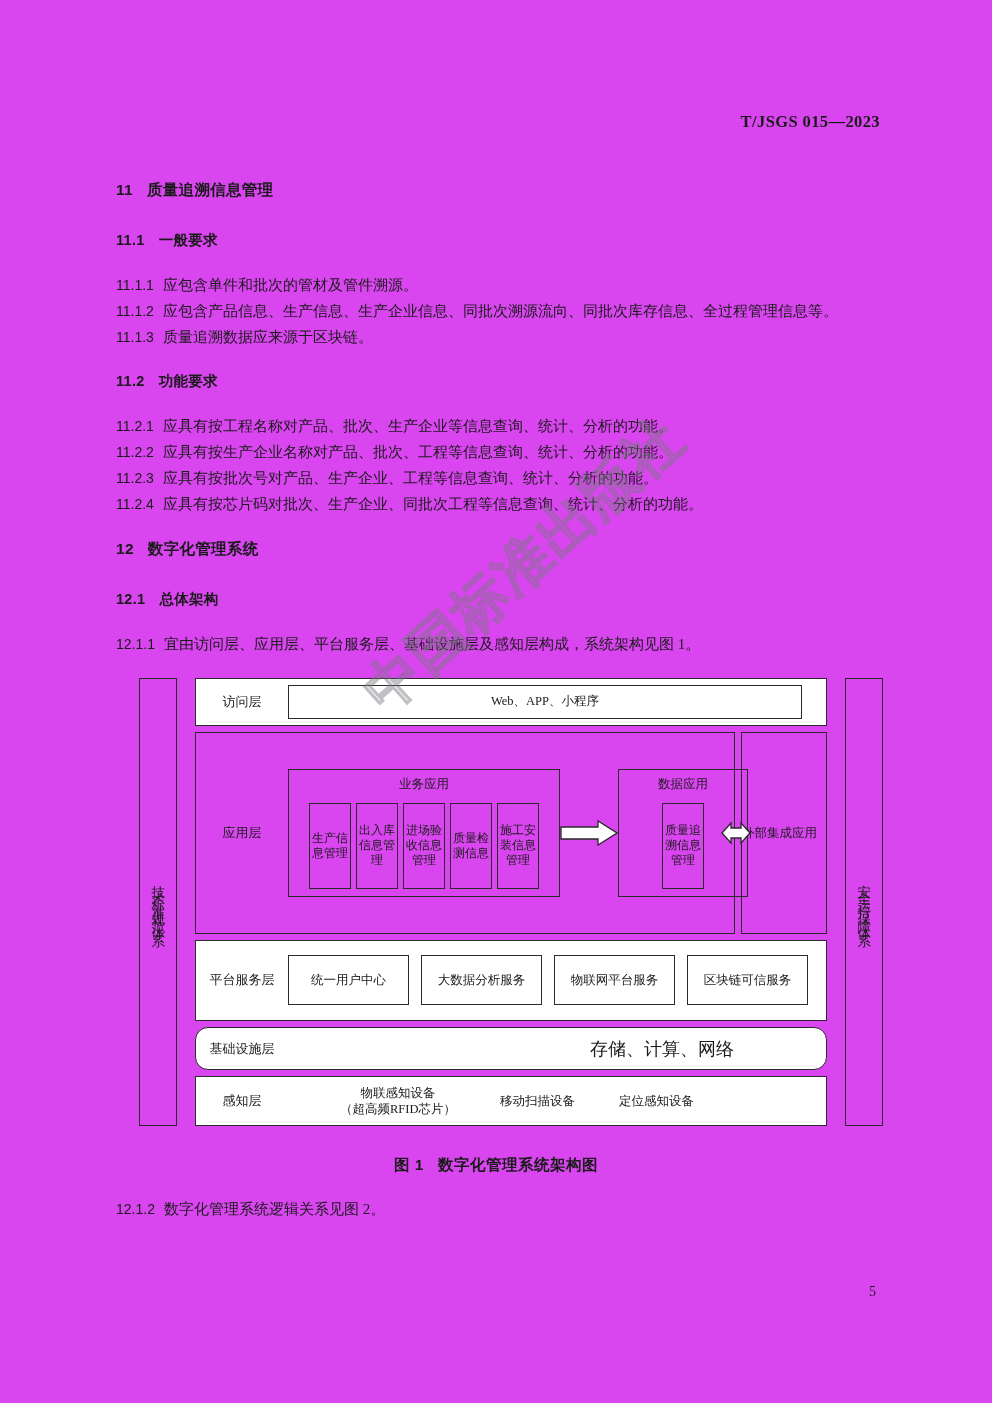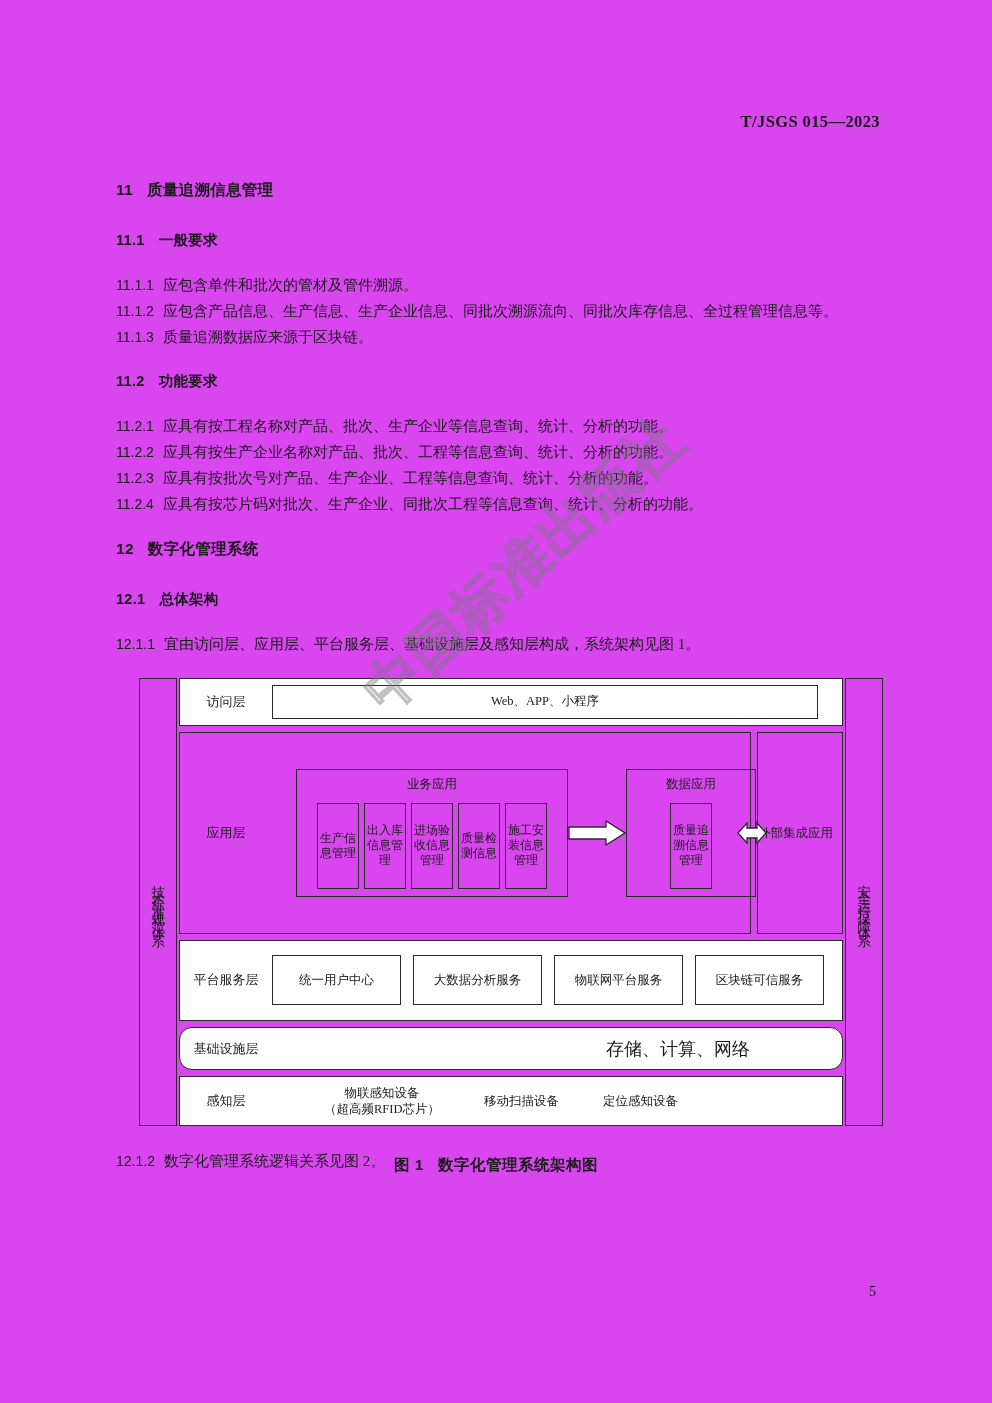--- a/index.html
+++ b/index.html
@@ -82,21 +82,21 @@
     left: 131px;
     top: 678px;
     width: 744px;
     height: 448px;
   }
   .arch {
     position: relative;
     width: 100%;
     height: 100%;
     display: flex;
-    gap: 2px;
+    gap: 18px;
     font-family: "Liberation Serif", "DejaVu Serif", serif;
     padding-left: 8px;
   }
   .side-col {
     width: 36px;
     border: 1px solid #2a2a2a;
     display: flex;
     align-items: center;
     justify-content: center;
     flex: 0 0 36px;
@@ -163,21 +163,20 @@
     align-items: center;
     min-width: 0;
   }
   .app-inner {
     flex: 1 1 auto;
     min-width: 0;
     display: flex;
     flex-direction: column;
     gap: 8px;
     padding-right: 10px;
-    margin-left: 24px;
   }
   .app-top {
     display: flex;
     align-items: stretch;
     gap: 0;
     height: 128px;
   }
   .biz-group {
     flex: 0 0 auto;
     width: 270px;
@@ -319,21 +318,21 @@
     font-size: 15.5px;
     font-weight: bold;
     letter-spacing: 0.5px;
   }
   .fig-caption .label { margin-right: 14px; }
 
   
   .after-figure {
     position: absolute;
     left: 116px;
-    top: 1148px;
+    top: 1196px;
     width: 766px;
   }
 
   
   .page-number {
     position: absolute;
     right: 116px;
     top: 1284px;
     font-family: "Liberation Serif", serif;
     font-size: 14px;

